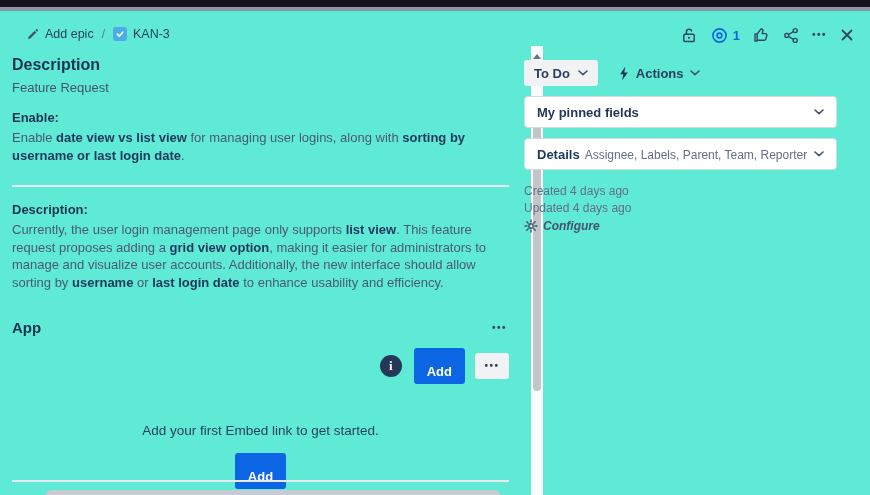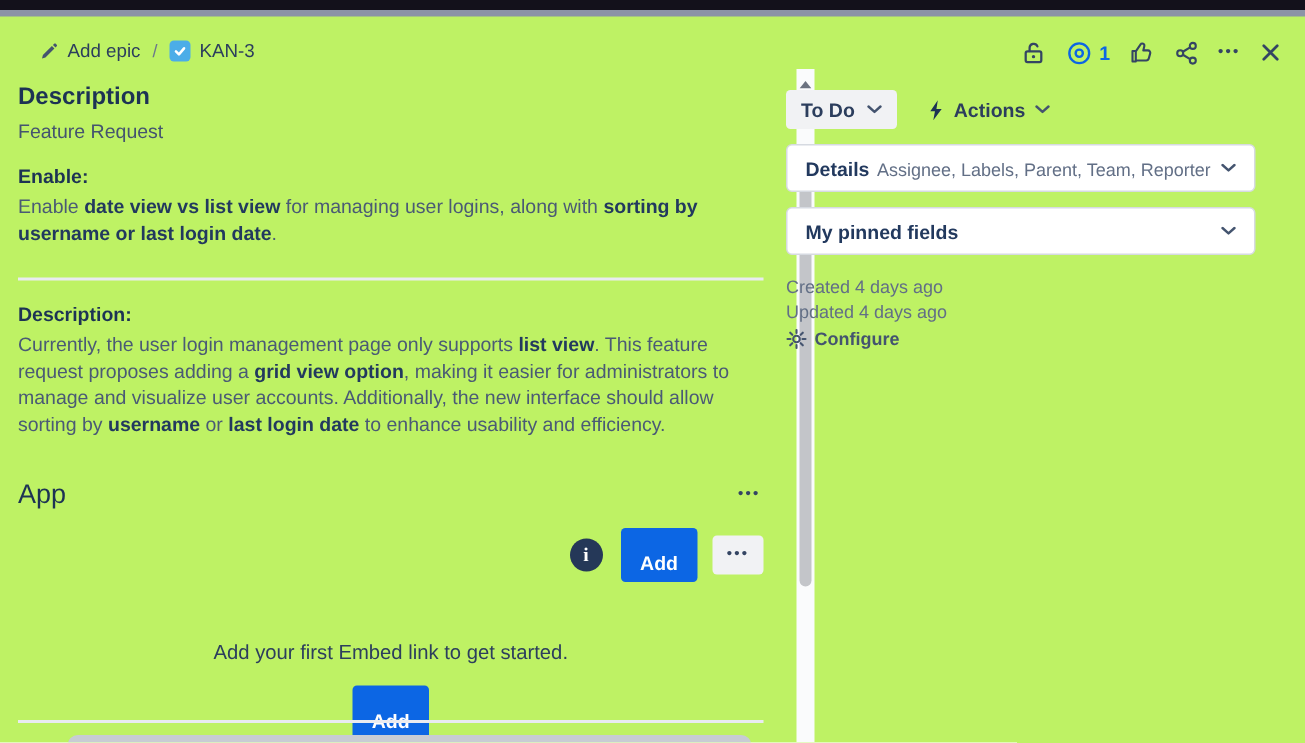--- a/index.html
+++ b/index.html
@@ -1,16 +1,16 @@
 <!DOCTYPE html>
 <html><head>
 <meta charset="utf-8">
 <style>
   html,body{margin:0;padding:0;background:#fff;}
-  #screen{position:relative;width:870px;height:495px;background:#bef264;overflow:hidden;
+  #screen{position:relative;width:870px;height:495px;background:#5eead4;overflow:hidden;
           font-family:"Liberation Sans",sans-serif;color:#172B4D;}
 
   
   .topbar{position:absolute;left:0;top:0;width:870px;height:11px;
           background:linear-gradient(to bottom,#13111b 0,#13111b 7px,#8b94a6 7px,#8b94a6 11px);}
 
   
   .breadcrumb{position:absolute;left:27px;top:27px;display:flex;align-items:center;gap:8px;}
   .crumb{display:flex;align-items:center;gap:6px;font-size:12.5px;color:#2c3e5d;cursor:pointer;background:none;border:none;padding:0;font-family:inherit;}
   .crumb-sep{color:#6B778C;font-size:12px;}
@@ -26,21 +26,21 @@
   .content{position:absolute;left:12px;top:48px;width:497px;}
   .desc-title{font-size:16px;font-weight:600;color:#1d3354;margin:8px 0 0;}
   .request-type{font-size:13px;color:#44546F;margin-top:6px;}
   .sec-heading{font-size:13px;font-weight:700;color:#1d3354;margin-top:15px;}
   .para{font-size:13px;color:#4a5a75;line-height:17.5px;margin-top:4px;}
   .para strong{color:#22395e;}
   .divider{height:2px;background:#e9ebf0;margin-top:21px;}
   .sec-heading.after-div{margin-top:15px;}
 
   .app-header{display:flex;justify-content:space-between;align-items:center;margin-top:28px;}
-  .app-title{font-size:18px;font-weight:400;color:#1d3354;}
+  .app-title{font-size:15px;font-weight:700;color:#1d3354;}
   .icon-btn{background:none;border:none;cursor:pointer;padding:2px;display:flex;align-items:center;}
 
   .embed-toolbar{display:flex;justify-content:flex-end;align-items:center;gap:10px;margin-top:12px;}
   .info-circle{width:22px;height:22px;border-radius:50%;background:#253858;color:#fff;font-size:13px;font-weight:700;
                display:flex;align-items:center;justify-content:center;font-family:"Liberation Serif",serif;}
   .btn-blue{background:#0C66E4;color:#fff;font-size:13px;font-weight:700;border:none;border-radius:3px;
             padding:16px 13px;height:36px;cursor:pointer;font-family:inherit;}
   .btn-gray{background:#F1F2F4;border:none;border-radius:3px;width:34px;height:26px;display:flex;
             align-items:center;justify-content:center;cursor:pointer;}
 
@@ -63,21 +63,21 @@
   .actions-btn{display:flex;align-items:center;gap:6px;background:none;border:none;font-size:13px;font-weight:600;
                color:#2c3e5d;cursor:pointer;font-family:inherit;padding:0;}
   .card{border:1px solid #d6dae1;border-radius:4px;margin-top:10px;padding:0 12px;height:30px;display:flex;
         align-items:center;justify-content:space-between;cursor:pointer;background:#fff;}
   .card-title{font-size:13px;font-weight:600;color:#22395e;}
   .details-left{display:flex;align-items:baseline;gap:5px;overflow:hidden;white-space:nowrap;}
   .details-fields{font-size:12px;color:#626F86;}
   .meta-row{display:flex;justify-content:space-between;align-items:flex-start;margin-top:13px;flex-direction:column;}
   .meta-line{font-size:12px;color:#626F86;line-height:17px;}
   .configure-btn{display:flex;align-items:center;gap:5px;background:none;border:none;cursor:pointer;
-                 font-size:12px;font-weight:600;color:#44546F;font-family:inherit;padding:0;margin-top:2px;}
+                 font-size:12px;font-weight:600;color:#44546F;font-family:inherit;padding:0;margin-top:2px;font-style:italic;}
 </style>
 </head>
 <body>
 
 <div id="screen">
 
   <div class="topbar"></div>
 
   <div class="breadcrumb">
     <button class="crumb">
@@ -211,33 +211,33 @@
         <span>Actions</span>
         <span style="display:flex;">
           <svg width="10" height="6" viewBox="0 0 10 6">
               <path d="M1 1l4 3.6L9 1" fill="none" stroke="#44546F" stroke-width="1.6" stroke-linecap="round" stroke-linejoin="round"></path>
             </svg>
         </span>
       </button>
     </div>
 
     <div class="card">
+      <span class="card-title">My pinned fields</span>
+      <span style="display:flex;">
+        <svg width="10" height="6" viewBox="0 0 10 6">
+            <path d="M1 1l4 3.6L9 1" fill="none" stroke="#44546F" stroke-width="1.6" stroke-linecap="round" stroke-linejoin="round"></path>
+          </svg>
+      </span>
+    </div>
+
+    <div class="card">
       <span class="details-left">
         <span class="card-title">Details</span>
         <span class="details-fields">Assignee, Labels, Parent, Team, Reporter</span>
       </span>
-      <span style="display:flex;">
-        <svg width="10" height="6" viewBox="0 0 10 6">
-            <path d="M1 1l4 3.6L9 1" fill="none" stroke="#44546F" stroke-width="1.6" stroke-linecap="round" stroke-linejoin="round"></path>
-          </svg>
-      </span>
-    </div>
-
-    <div class="card">
-      <span class="card-title">My pinned fields</span>
       <span style="display:flex;">
         <svg width="10" height="6" viewBox="0 0 10 6">
             <path d="M1 1l4 3.6L9 1" fill="none" stroke="#44546F" stroke-width="1.6" stroke-linecap="round" stroke-linejoin="round"></path>
           </svg>
       </span>
     </div>
 
     <div class="meta-row">
       <div>
         <div class="meta-line">Created 4 days ago</div>

